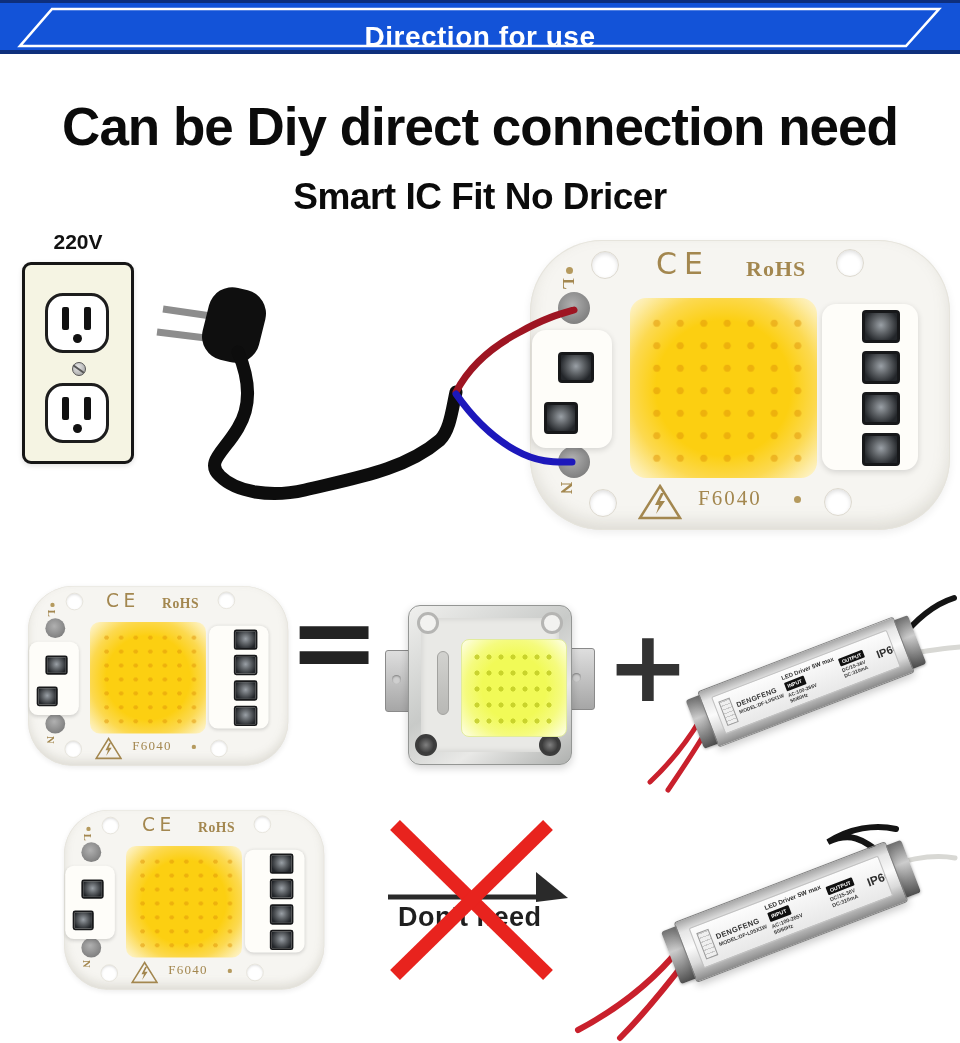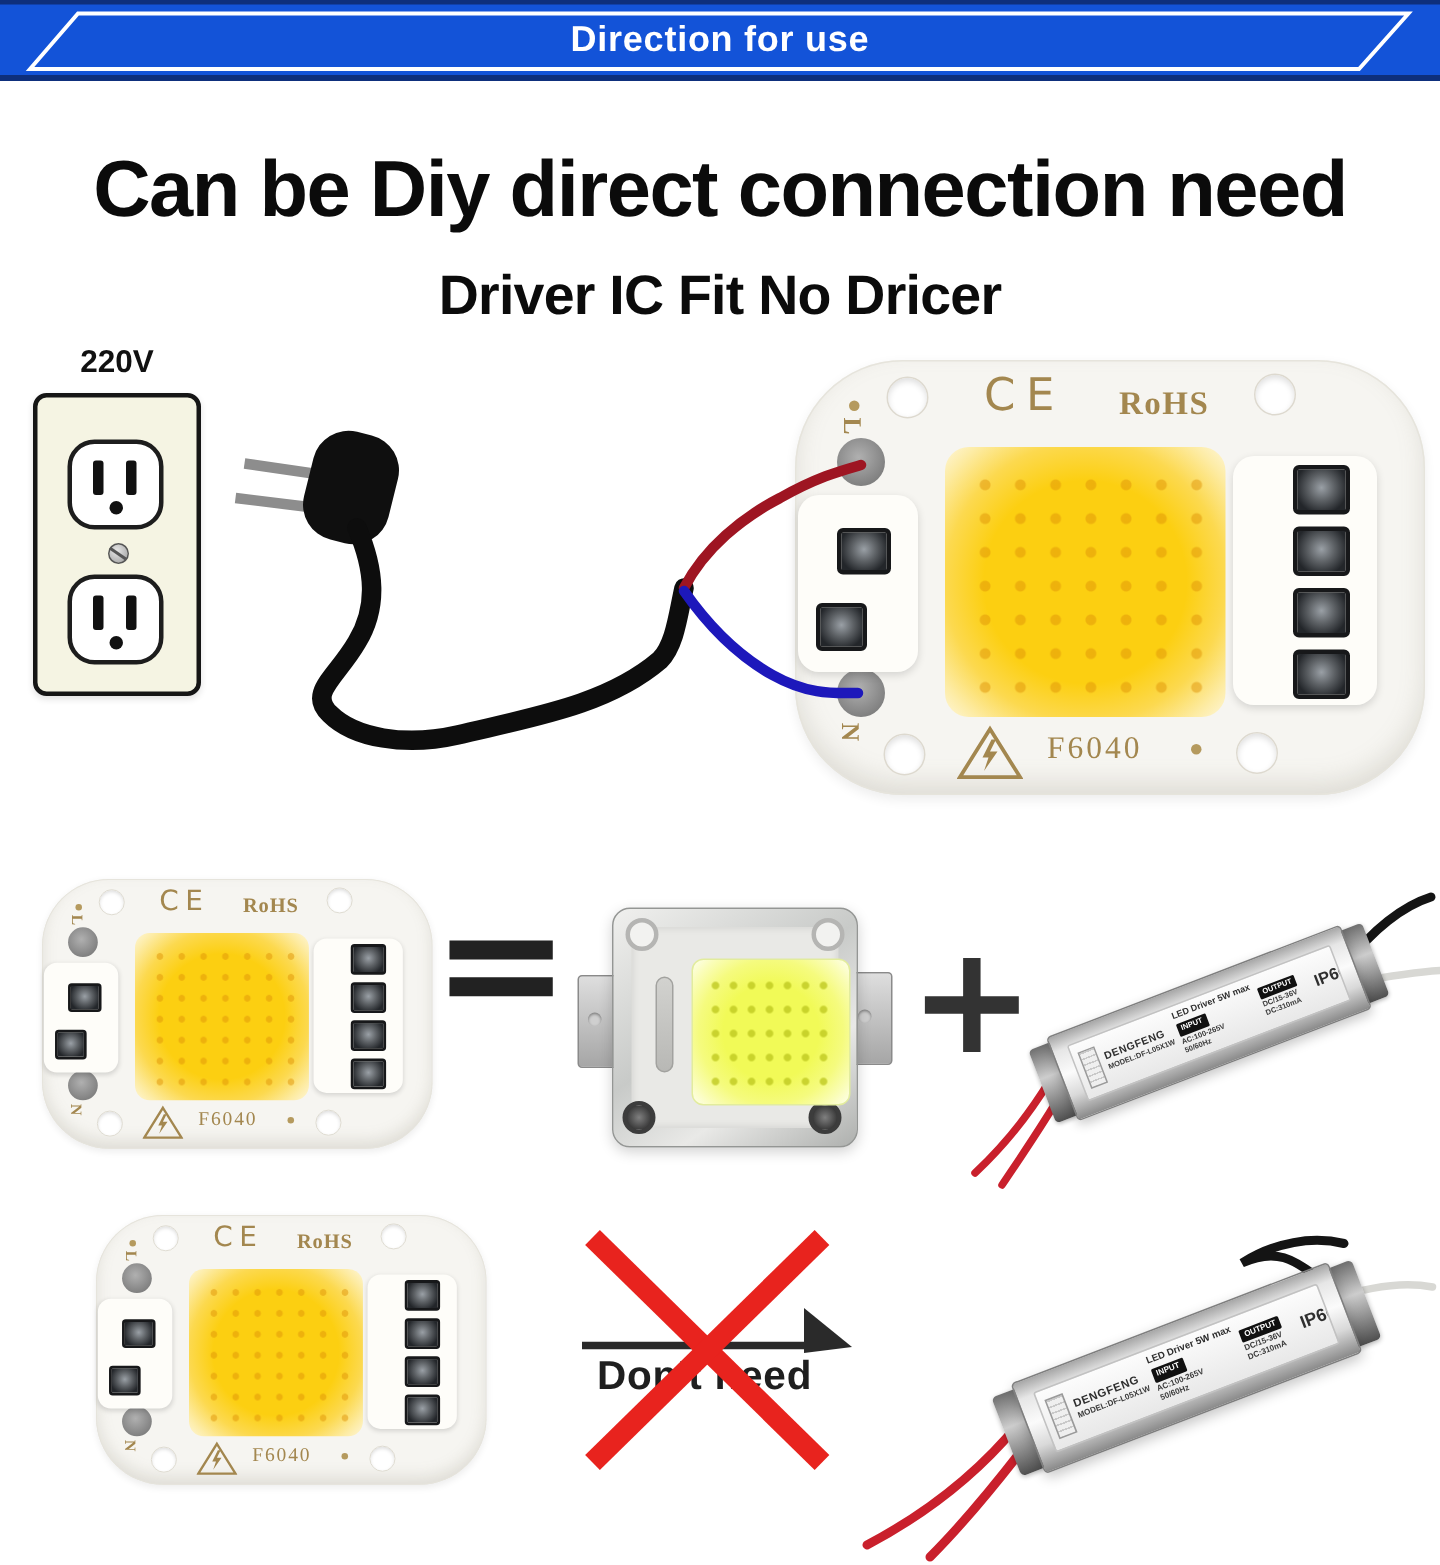--- a/index.html
+++ b/index.html
@@ -3,22 +3,22 @@
 <meta charset="utf-8">
 <style>
   html,body{margin:0;padding:0;background:#fff;}
   .page{position:relative;width:960px;height:1043px;background:#fff;overflow:hidden;
         font-family:"Liberation Sans",sans-serif;}
 
   
   .banner{position:absolute;left:0;top:0;width:960px;height:54px;background:#1353d8;
           border-top:3px solid #0e2f7c;border-bottom:4px solid #0e2f7c;box-sizing:border-box;}
   .banner svg{position:absolute;left:0;top:0;}
-  .banner-title{position:absolute;left:0;top:0;width:100%;height:47px;line-height:47px;
-          text-align:center;color:#fff;font-size:24px;font-weight:700;letter-spacing:.5px;}
+  .banner-title{position:absolute;left:0;top:10px;width:100%;height:47px;line-height:47px;
+          text-align:center;color:#fff;font-size:28px;font-weight:700;letter-spacing:.5px;}
 
   
   .h1{position:absolute;left:0;top:96px;width:960px;text-align:center;color:#0b0b0b;
       font-size:53px;font-weight:600;letter-spacing:-1px;}
   .h2{position:absolute;left:0;top:176px;width:960px;text-align:center;color:#0b0b0b;
       font-size:37px;font-weight:600;letter-spacing:-.5px;}
 
   
   .v-label{position:absolute;left:22px;top:230px;width:112px;text-align:center;
            font-size:21px;font-weight:700;color:#111;}
@@ -129,21 +129,21 @@
 <div class="page">
 
   <div class="banner">
     <svg width="960" height="47" viewBox="0 0 960 47">
       <polygon points="52,6 939,6 906,43 20,43" fill="none" stroke="#ffffff" stroke-width="2.6"></polygon>
     </svg>
     <div class="banner-title">Direction for use</div>
   </div>
 
   <div class="h1">Can be Diy direct connection need</div>
-  <div class="h2">Driver IC Fit No Dricer</div>
+  <div class="h2">Smart IC Fit No Dricer</div>
 
   <div class="v-label">220V</div>
   <div class="plate">
     <div class="recept top">
       <span class="slot a"></span>
       <span class="slot b"></span>
       <span class="rhole"></span>
     </div>
     <span class="screw"></span>
     <div class="recept bot">

